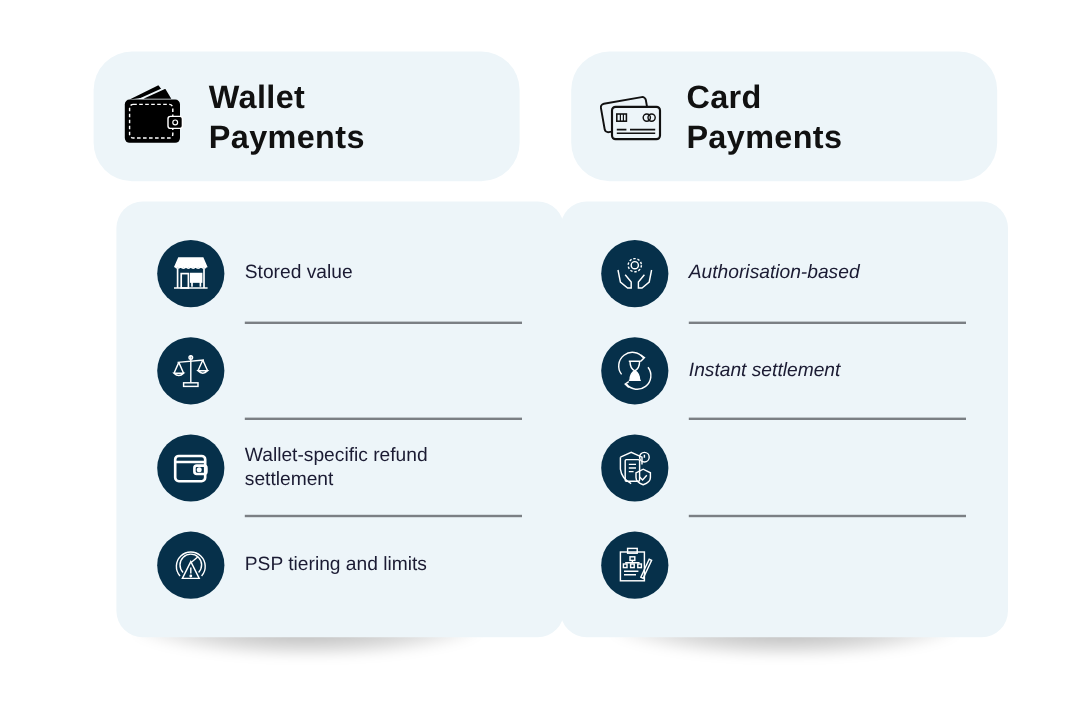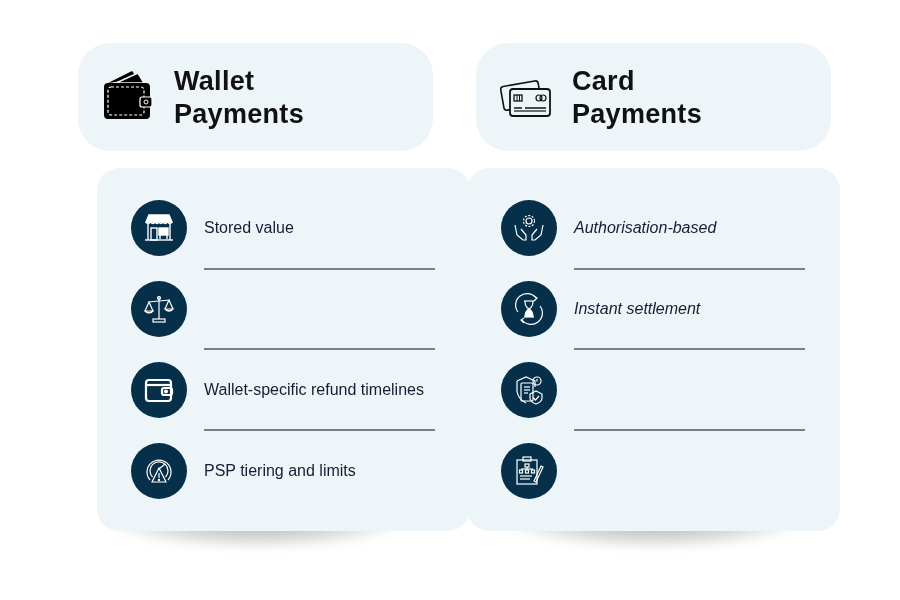--- a/index.html
+++ b/index.html
@@ -127,21 +127,21 @@
 
   <div class="item" style="top:192px">
     <div class="circle">
       <svg viewBox="0 0 34 34" fill="none" stroke="#fff" stroke-width="2.2">
         <rect x="4" y="7" width="25" height="21" rx="3"></rect>
         <line x1="4" y1="12" x2="29" y2="12"></line>
         <rect x="20" y="15" width="10" height="7" rx="2"></rect>
         <circle cx="24" cy="18.5" r="1" fill="#fff"></circle>
       </svg>
     </div>
-    <div class="label">Wallet-specific refund timelines</div>
+    <div class="label">Wallet-specific refund settlement</div>
   </div>
   <div class="divider" style="top:261px"></div>
 
   <div class="item" style="top:273px">
     <div class="circle">
       <svg viewBox="0 0 34 34" fill="none" stroke="#fff" stroke-width="1.2">
         <path d="M8 26 A12 12 0 1 1 26 26"></path>
         <path d="M10.5 23 A9 9 0 1 1 23.5 23"></path>
         <line x1="17" y1="15" x2="23" y2="10"></line>
         <path d="M17 14 L10 28 H24 Z"></path>

